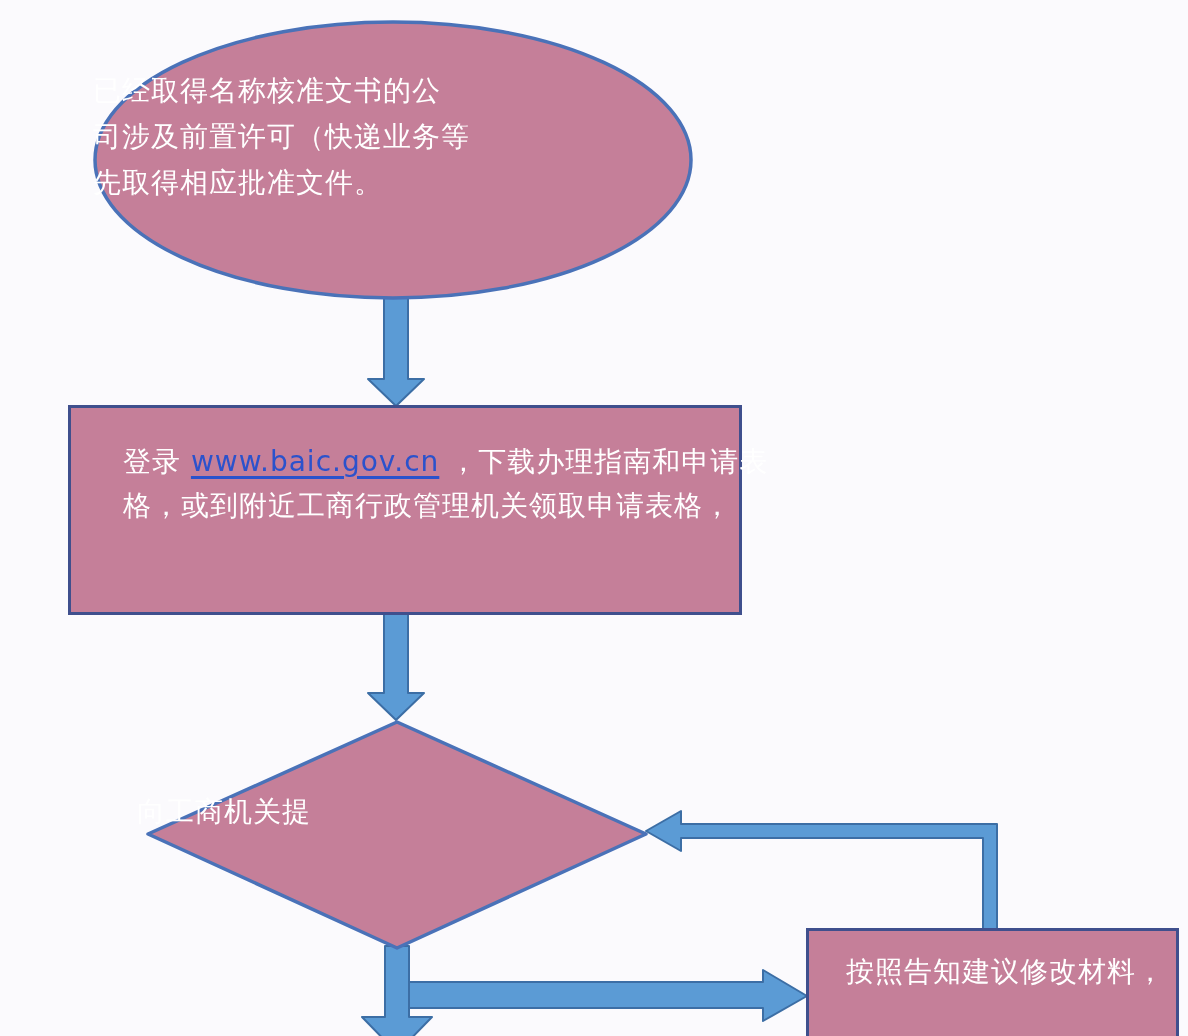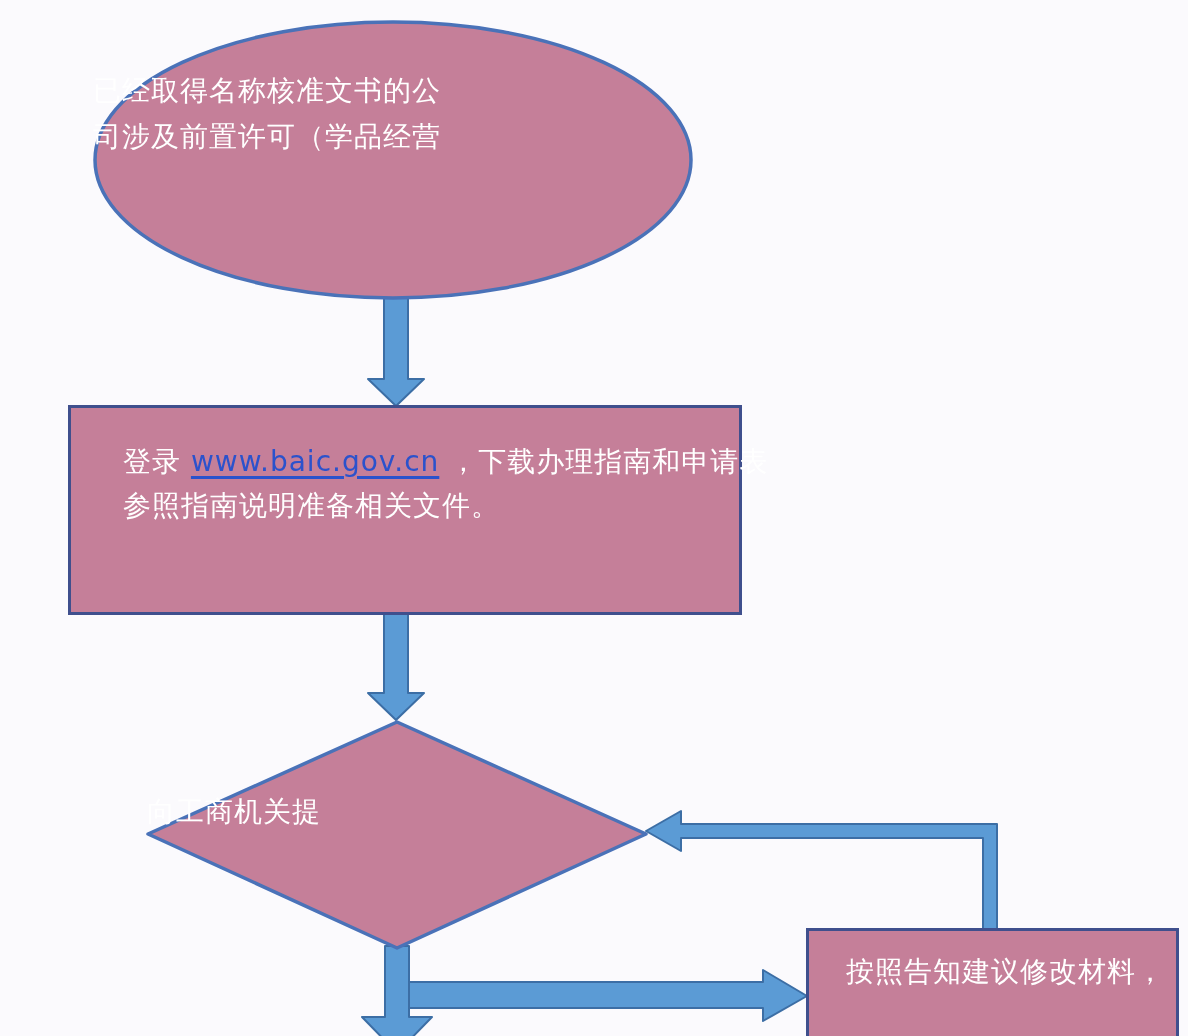--- a/index.html
+++ b/index.html
@@ -57,21 +57,21 @@
   }
   .txt-download {
     left: 75px;
     top: 440px;
     width: 660px;
     font-size: 28px;
     line-height: 44px;
     margin-left: 48px;
   }
   .txt-decision {
-    left: 147px;
+    left: 137px;
     top: 790px;
     width: 500px;
     font-size: 28px;
     line-height: 44px;
   }
   .txt-revise {
     left: 806px;
     top: 952px;
     width: 372px;
     font-size: 28px;
@@ -97,26 +97,27 @@
   <polygon class="arrow" points="409,982 763,982 763,970 807,996 763,1021 763,1008 409,1008"></polygon>
 
   <ellipse class="node-shape ellipse-stroke" cx="393" cy="160" rx="298" ry="138"></ellipse>
   <rect class="node-shape rect-stroke" x="69.5" y="406.5" width="671" height="207"></rect>
   <polygon class="node-shape diamond-stroke" points="397,722 646,834 397,948 148,834"></polygon>
   <rect class="node-shape rect-stroke" x="807.5" y="929.5" width="370" height="140"></rect>
 </svg>
 
 <div class="txt txt-start">
   <div>已经取得名称核准文书的公</div>
-  <div>司涉及前置许可（学品经营</div>
+  <div>司涉及前置许可（快递业务等</div>
+  <div>先取得相应批准文件。</div>
 </div>
 
 <div class="txt txt-download">
   <div><span>登录 </span><a href="#" class="site-link">www.baic.gov.cn</a><span> ，下载办理指南和申请表</span></div>
-  <div>参照指南说明准备相关文件。</div>
+  <div>格，或到附近工商行政管理机关领取申请表格，</div>
 </div>
 
 <div class="txt txt-decision">
   <div>向工商机关提</div>
 </div>
 
 <div class="txt txt-revise">
   <div>按照告知建议修改材料，</div>
 </div>
 

